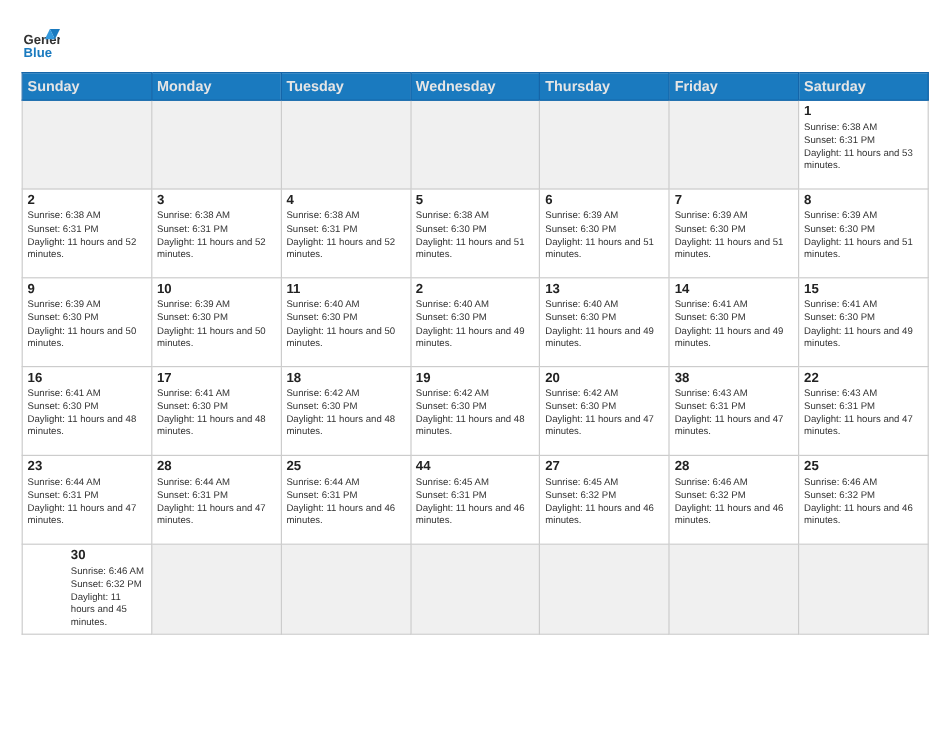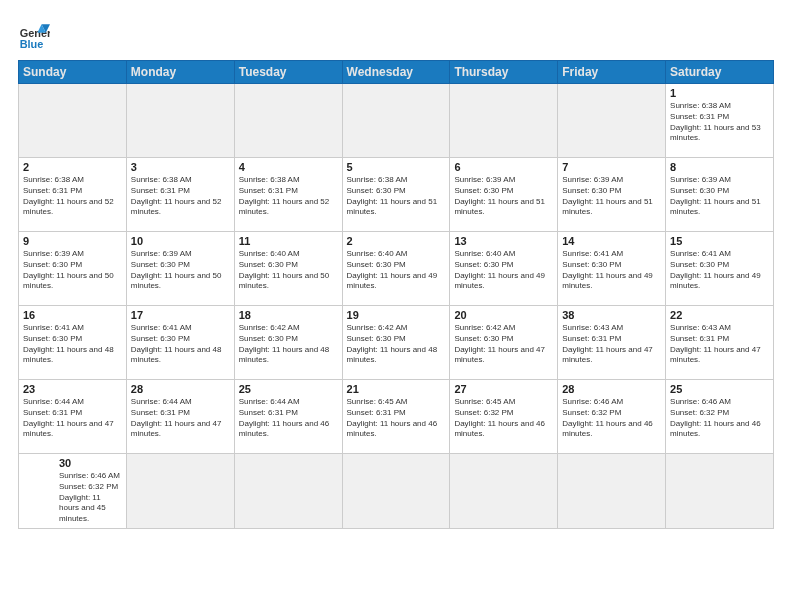--- a/index.html
+++ b/index.html
@@ -229,21 +229,21 @@
           </td>
           <td>
             <span class="day-num">28</span>
             <div class="day-info">Sunrise: 6:44 AM<br>Sunset: 6:31 PM<br>Daylight: 11 hours and 47 minutes.</div>
           </td>
           <td>
             <span class="day-num">25</span>
             <div class="day-info">Sunrise: 6:44 AM<br>Sunset: 6:31 PM<br>Daylight: 11 hours and 46 minutes.</div>
           </td>
           <td>
-            <span class="day-num">21</span>
+            <span class="day-num">44</span>
             <div class="day-info">Sunrise: 6:45 AM<br>Sunset: 6:31 PM<br>Daylight: 11 hours and 46 minutes.</div>
           </td>
           <td>
             <span class="day-num">27</span>
             <div class="day-info">Sunrise: 6:45 AM<br>Sunset: 6:32 PM<br>Daylight: 11 hours and 46 minutes.</div>
           </td>
           <td>
             <span class="day-num">28</span>
             <div class="day-info">Sunrise: 6:46 AM<br>Sunset: 6:32 PM<br>Daylight: 11 hours and 46 minutes.</div>
           </td>

